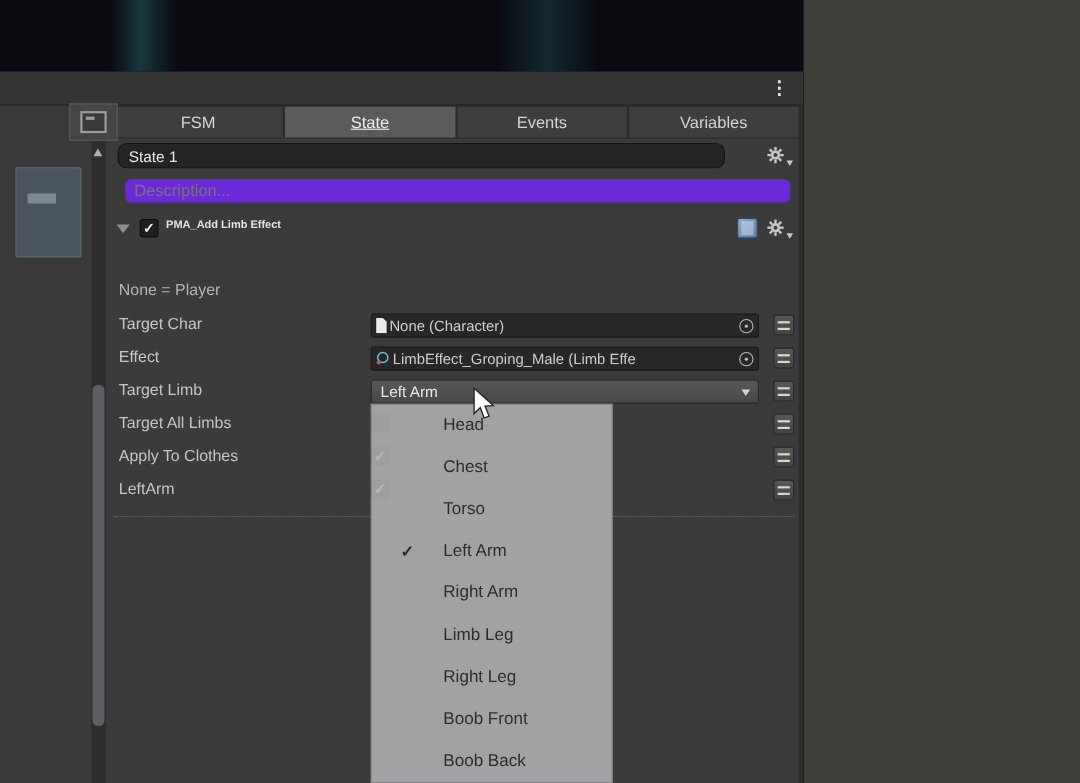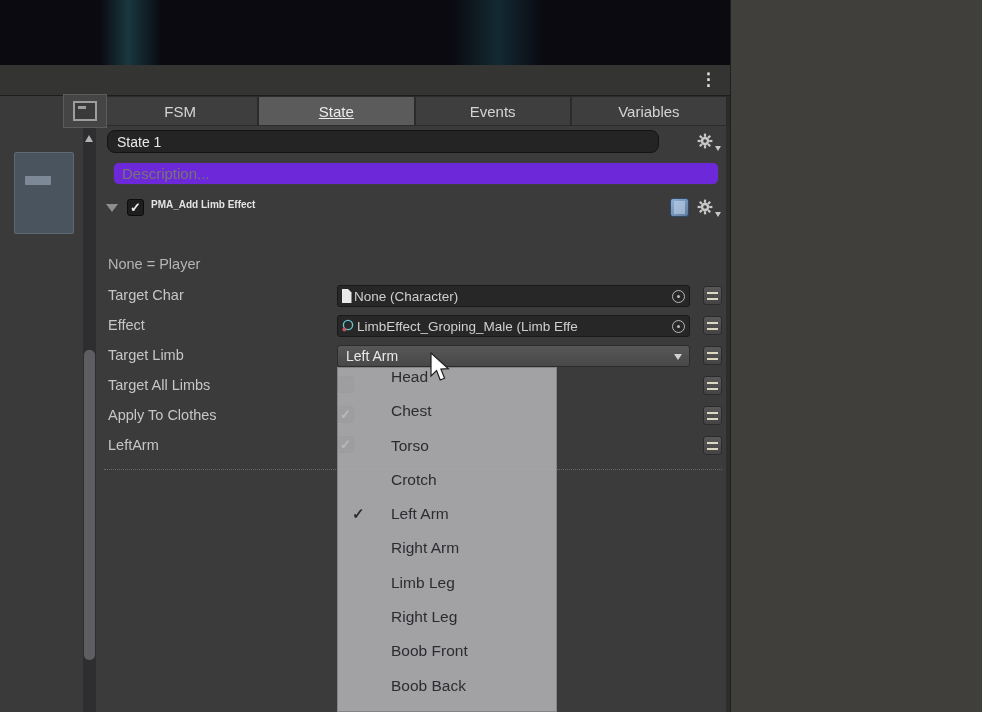--- a/index.html
+++ b/index.html
@@ -93,21 +93,21 @@
   .menu-btn{position:absolute;left:607px;top:1px;width:19px;height:19px;border-radius:3px;
             background:linear-gradient(#585858,#444444);border:1px solid #2b2b2b;
             display:flex;align-items:center;justify-content:center;}
   .menu-bars{width:11px;height:8px;border-top:2px solid #dcd8c2;border-bottom:2px solid #dcd8c2;}
   .divider{position:absolute;left:8px;top:373px;width:618px;border-top:1px dotted rgba(140,140,158,.55);}
 
   
   .popup{position:absolute;left:337px;top:367px;width:220px;height:345px;
          background:rgba(176,176,180,0.88);border:1px solid rgba(110,110,116,.6);
          z-index:40;display:flex;flex-direction:column;}
-  .pitem{flex:1;position:relative;display:flex;}
+  .pitem{flex:1;position:relative;display:flex;align-items:center;margin-left:12px;}
   .pitem .plabel{margin-left:53px;font-size:15.5px;color:#2c2c30;}
   .pitem .pcheck{position:absolute;left:14px;font-size:15px;color:#2c2c30;font-weight:bold;}
 
   .cursor{position:absolute;left:428px;top:352px;z-index:90;}
 </style>
 </head>
 <body>
 
 <div id="page">
 
@@ -272,24 +272,20 @@
     </div>
     <div class="pitem">
       <span class="pcheck"></span>
       <span class="plabel">Chest</span>
     </div>
     <div class="pitem">
       <span class="pcheck"></span>
       <span class="plabel">Torso</span>
     </div>
     <div class="pitem">
-      <span class="pcheck"></span>
-      <span class="plabel">Crotch</span>
-    </div>
-    <div class="pitem">
       <span class="pcheck">✓</span>
       <span class="plabel">Left Arm</span>
     </div>
     <div class="pitem">
       <span class="pcheck"></span>
       <span class="plabel">Right Arm</span>
     </div>
     <div class="pitem">
       <span class="pcheck"></span>
       <span class="plabel">Limb Leg</span>

